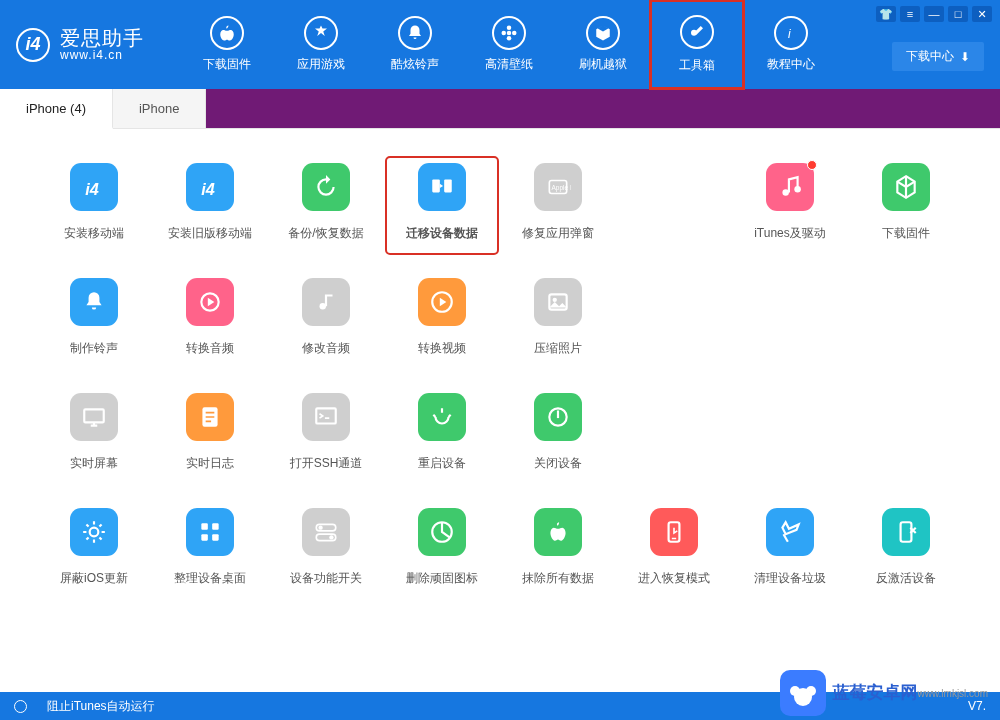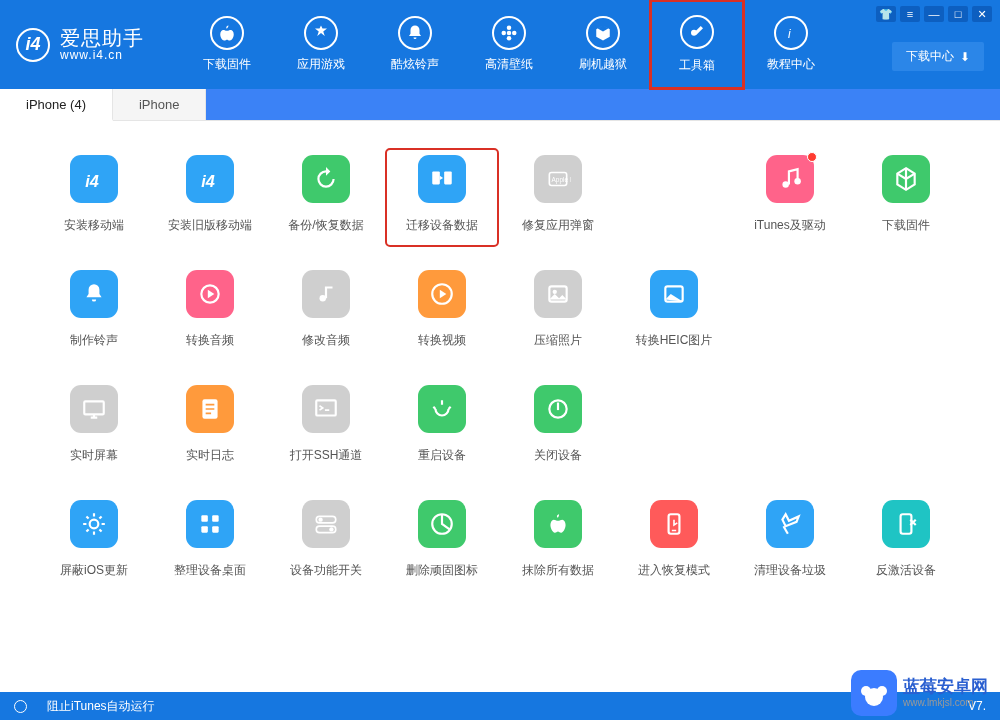--- a/index.html
+++ b/index.html
@@ -16,42 +16,42 @@
 .nav-item { width: 94px; display: flex; flex-direction: column; align-items: center; justify-content: center; gap: 6px; cursor: pointer; position: relative; }
 .nav-item.highlighted { outline: 3px solid #d93025; outline-offset: -2px; gap: 8px; }
 .nav-icon { width: 34px; height: 34px; border: 2px solid #fff; border-radius: 50%; display: flex; align-items: center; justify-content: center; }
 .nav-icon svg { width: 18px; height: 18px; fill: #fff; }
 .nav-label { font-size: 12px; }
 
 .titlebar { position: absolute; top: 6px; right: 8px; display: flex; gap: 4px; align-items: center; }
 .titlebar-btn { width: 20px; height: 16px; background: #0d5fc0; display: flex; align-items: center; justify-content: center; cursor: pointer; color: #fff; font-size: 11px; border-radius: 2px; }
 .download-center { position: absolute; top: 42px; right: 16px; background: #2b86e8; padding: 6px 14px; font-size: 12px; color: #fff; border-radius: 2px; cursor: pointer; display: flex; align-items: center; gap: 6px; }
 
-.tabs { height: 32px; display: flex; border-bottom: 1px solid #e5e5e5; background: #3b82f6; }
+.tabs { height: 40px; display: flex; border-bottom: 1px solid #e5e5e5; background: #701a75; }
 .tab { padding: 0 26px; display: flex; align-items: center; font-size: 13px; color: #555; cursor: pointer; background: #f5f5f5; border-right: 1px solid #e5e5e5; }
 .tab.active { background: #fff; color: #222; border-bottom: 2px solid #fff; margin-bottom: -1px; }
 
 .content { padding: 28px 38px; background: #fff; }
 .grid { display: grid; grid-template-columns: repeat(8, 1fr); gap: 18px 4px; }
 .tool { display: flex; flex-direction: column; align-items: center; gap: 14px; padding: 6px 0 12px; cursor: pointer; border-radius: 4px; position: relative; }
-.tool.highlighted { outline: 2.5px solid #d93025; outline-offset: -1px; }
+.tool.highlighted { outline: 2.5px solid #d93025; outline-offset: -1px; font-weight: bold; }
 .tool.bg-hover { background: #f0f0f0; }
 .tool-icon { width: 48px; height: 48px; border-radius: 11px; display: flex; align-items: center; justify-content: center; position: relative; }
 .tool-icon svg { width: 26px; height: 26px; fill: #fff; }
 .tool-label { font-size: 12px; color: #555; text-align: center; white-space: nowrap; }
 .badge-dot { position: absolute; top: -3px; right: -3px; width: 10px; height: 10px; background: #ff3b30; border-radius: 50%; border: 1.5px solid #fff; }
 
 .footer { position: absolute; bottom: 0; left: 0; right: 0; height: 28px; background: #1677e0; display: flex; align-items: center; padding: 0 14px; color: #fff; font-size: 12px; justify-content: space-between; }
 .footer-left { display: flex; align-items: center; gap: 20px; }
 .radio-circle { width: 13px; height: 13px; border: 1.5px solid #fff; border-radius: 50%; }
 
 .watermark { position: absolute; bottom: 4px; right: 12px; display: flex; align-items: center; gap: 6px; }
 .wm-icon { width: 46px; height: 46px; background: #3b7cff; border-radius: 10px; display: flex; align-items: center; justify-content: center; position: relative; }
 .wm-icon::before { content: ""; width: 18px; height: 18px; background: #fff; border-radius: 50%; box-shadow: 8px -6px 0 -4px #fff, -8px -6px 0 -4px #fff; position: absolute; top: 18px; }
-.wm-text { display: flex; flex-direction: column; line-height: 1.1; }
+.wm-text { display: flex; flex-direction: row; line-height: 1.1; align-items: center; }
 .wm-main { font-size: 17px; color: #2a5fd0; font-weight: bold; }
 .wm-sub { font-size: 10px; color: #999; }
 
 .c-blue { background: #2fa4f6; }
 .c-green { background: #3fc96c; }
 .c-pink { background: #ff638a; }
 .c-gray { background: #cfcfcf; }
 .c-orange { background: #ff9a3c; }
 .c-red { background: #ff5a5a; }
 .c-teal { background: #1fc4c4; }
@@ -250,29 +250,20 @@
       <div class="tool" style="grid-area: 2 / 5;">
         <div class="tool-icon c-gray">
           <svg viewBox="0 0 24 24">
             <rect x="4" y="5" width="16" height="14" rx="2" fill="none" stroke="#fff" stroke-width="2"></rect>
             <circle cx="9" cy="10" r="2"></circle>
             <path d="M4 17l5-5 4 4 3-3 4 4"></path>
           </svg>
         </div>
         <span class="tool-label">压缩照片</span>
       </div>
-      <div class="tool" style="grid-area: 2 / 6;">
-        <div class="tool-icon c-blue">
-          <svg viewBox="0 0 24 24">
-            <rect x="4" y="5" width="16" height="14" rx="2" fill="none" stroke="#fff" stroke-width="2"></rect>
-            <path d="M4 17l5-5 11 7"></path>
-          </svg>
-        </div>
-        <span class="tool-label">转换HEIC图片</span>
-      </div>
       <div class="tool" style="grid-area: 3 / 1;">
         <div class="tool-icon c-gray">
           <svg viewBox="0 0 24 24">
             <rect x="3" y="5" width="18" height="12" rx="1" fill="none" stroke="#fff" stroke-width="2"></rect>
             <path d="M9 20h6m-3-3v3" stroke="#fff" stroke-width="2"></path>
           </svg>
         </div>
         <span class="tool-label">实时屏幕</span>
       </div>
       <div class="tool" style="grid-area: 3 / 2;">

